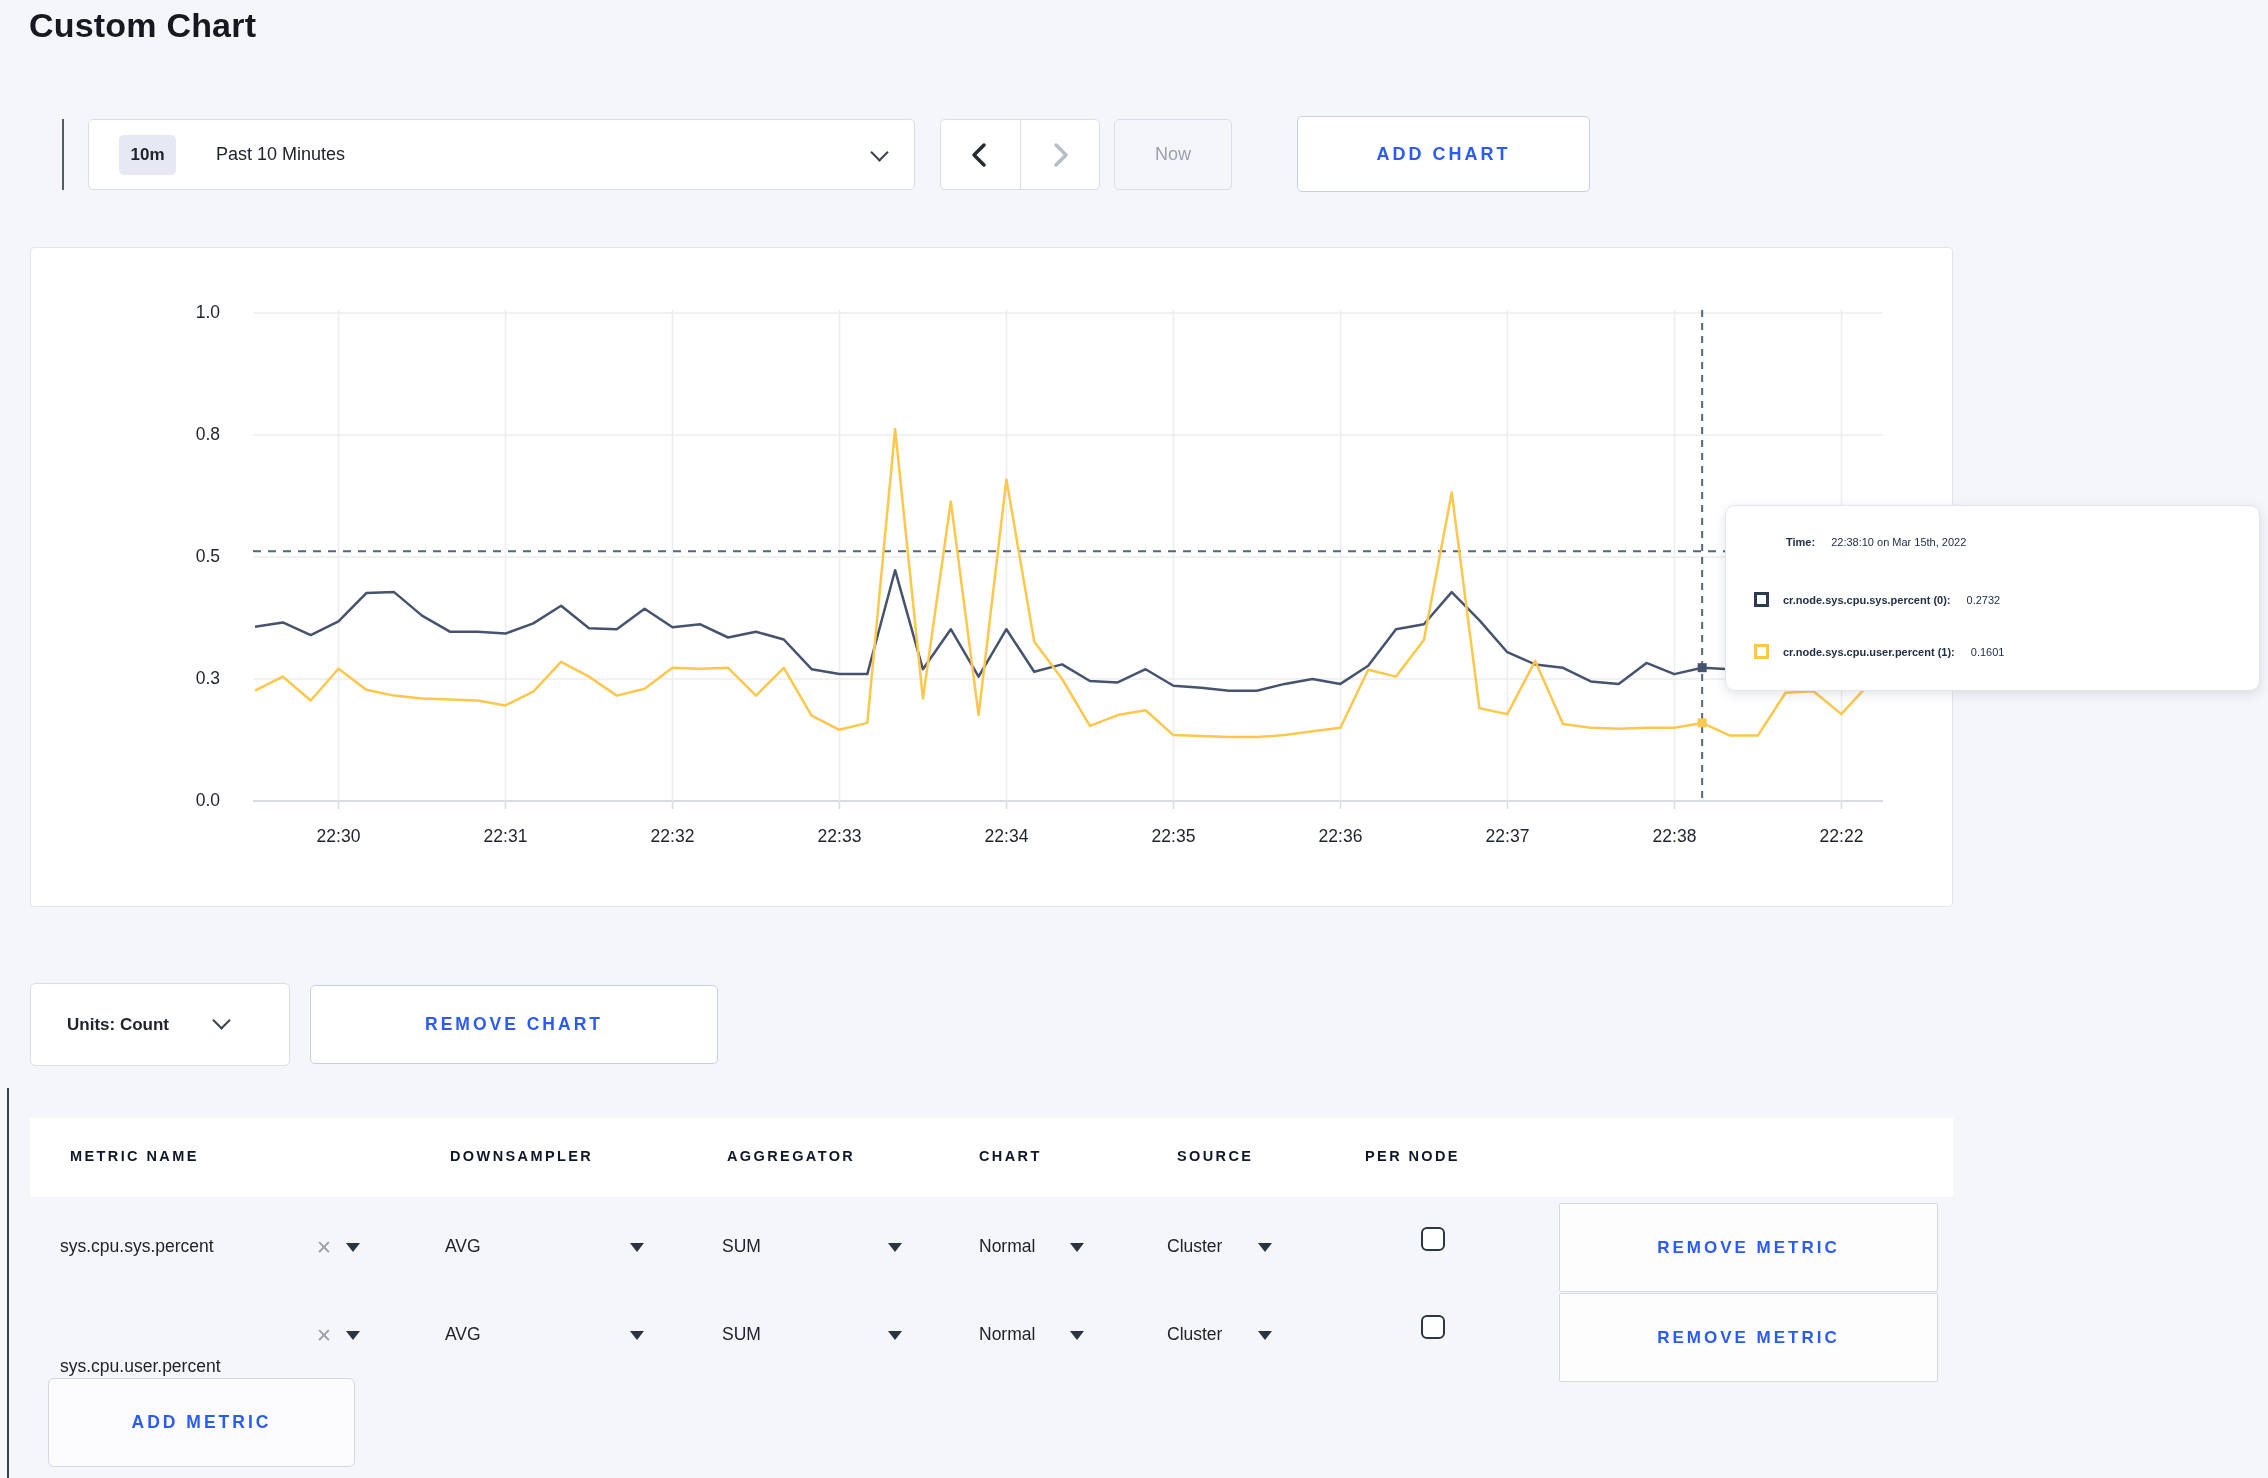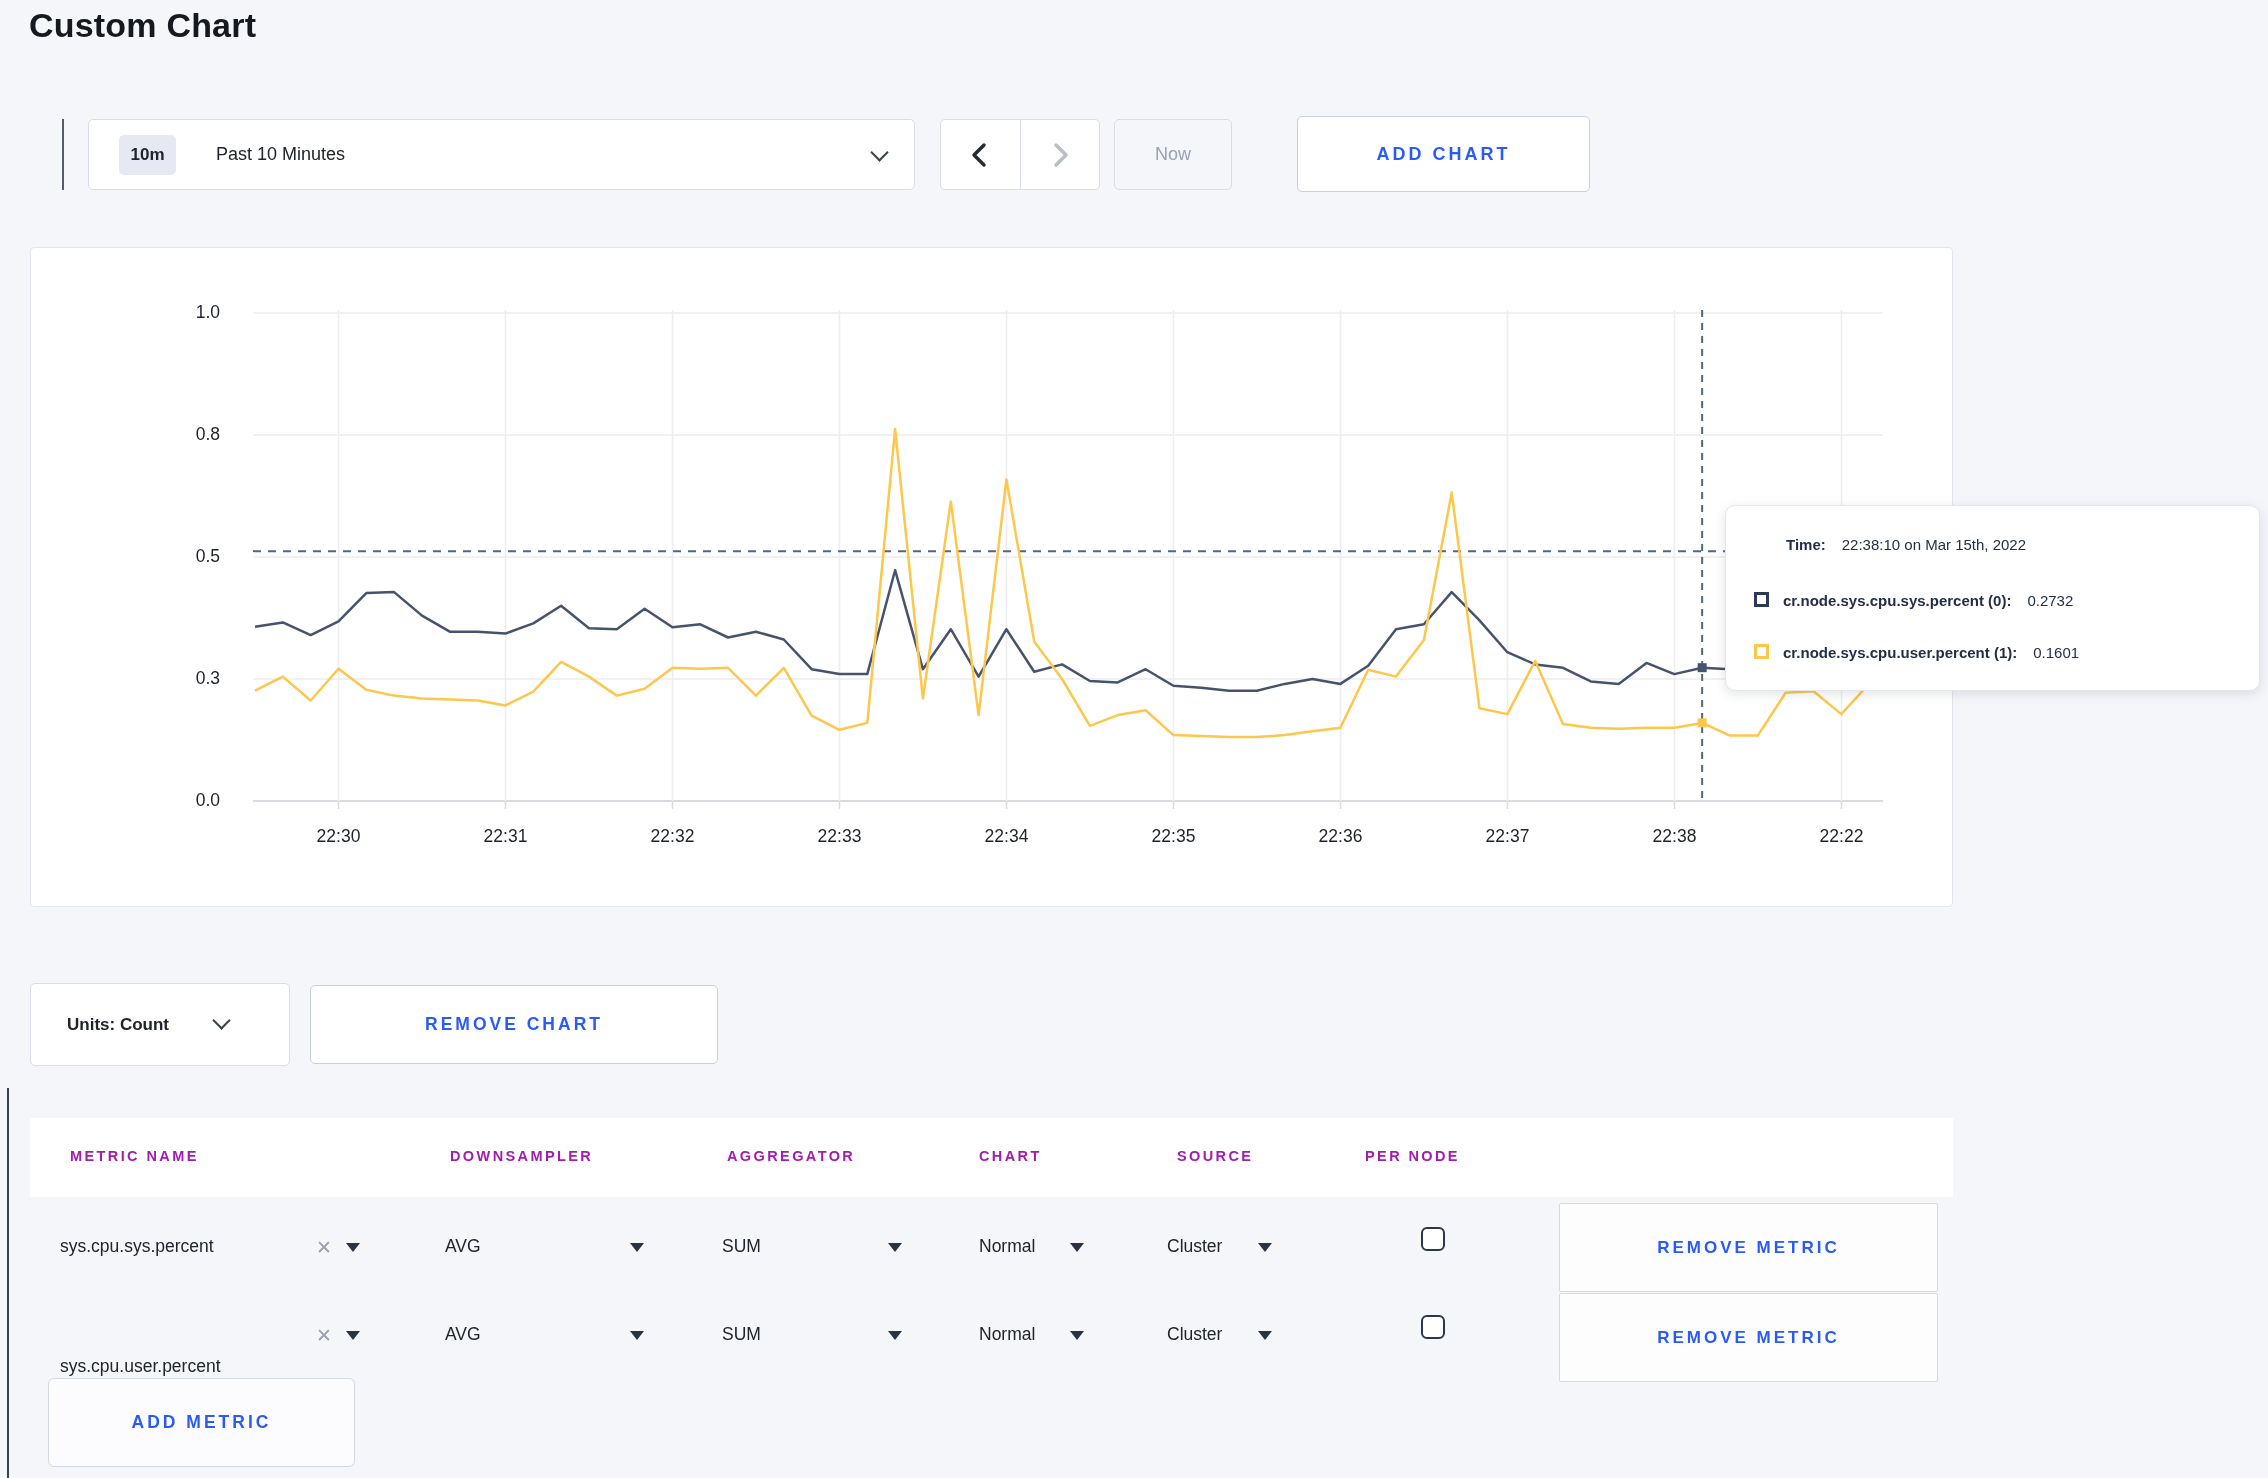--- a/index.html
+++ b/index.html
@@ -32,35 +32,35 @@
   
   #chart-card{left:30px;top:247px;width:1923px;height:660px;background:#fff;
               border:1.5px solid #e2e5ed;border-radius:4px;box-sizing:border-box;}
   #chart-svg{left:0;top:0;pointer-events:none;}
   .ytick{position:absolute;width:100px;text-align:right;font-size:17.5px;color:#1e232b;}
   .xtick{position:absolute;width:110px;text-align:center;font-size:17.5px;color:#1e232b;top:826px;}
   
   #chart-tooltip{left:1725px;top:505px;width:533px;height:184px;background:#fff;
                  border:1px solid #e3e6ee;border-radius:10px;box-shadow:0 3px 12px rgba(20,30,60,.12);
                  color:#232f49;}
-  .tt-row{position:absolute;left:28px;display:flex;align-items:flex-start;font-size:15px;}
+  .tt-row{position:absolute;left:28px;display:flex;align-items:center;font-size:11px;}
   .tt-sq{width:15px;height:15px;box-sizing:border-box;margin-right:14px;background:#fff;}
   .sq-navy{border:3.5px solid #2c3a54;}
   .sq-yellow{border:3.5px solid #fdc74b;}
   .tt-label{font-weight:700;}
   .tt-value{margin-left:16px;font-weight:400;}
   
   #units-select{left:30px;top:983px;width:260px;height:83px;justify-content:flex-start;
                 padding-left:36px;cursor:pointer;}
   #units-label{font-weight:700;font-size:17px;}
   #units-chev{position:absolute;left:215px;top:1020px;}
   #remove-chart-button{left:310px;top:985px;width:408px;height:79px;font-size:17.5px;}
   
   #table-header{left:30px;top:1118px;width:1923px;height:79px;background:#fff;}
-  .col-head{position:absolute;top:1148px;font-size:14.5px;font-weight:700;letter-spacing:2.4px;color:#a21caf;}
+  .col-head{position:absolute;top:1148px;font-size:14.5px;font-weight:700;letter-spacing:2.4px;color:#0f172a;}
   .cell-text{position:absolute;font-size:17.5px;color:#20242c;}
   .x-icon{position:absolute;font-size:19px;color:#9b9fae;cursor:pointer;}
   .caret{position:absolute;width:0;height:0;border-left:7px solid transparent;
          border-right:7px solid transparent;border-top:9px solid #2a3342;cursor:pointer;}
   .checkbox{position:absolute;width:24px;height:24px;border:2.5px solid #2b3648;border-radius:6px;
             background:#fff;box-sizing:border-box;cursor:pointer;}
   .row-btn{position:absolute;left:1559px;width:379px;height:89px;background:#fdfdfe;
            border:1.5px solid #d4d9e4;border-radius:2px;font-size:17px;}
   #add-metric-button{left:48px;top:1378px;width:307px;height:89px;background:#fcfcfe;
                      border:1.5px solid #d3d8e4;border-radius:6px;font-size:17.5px;}

